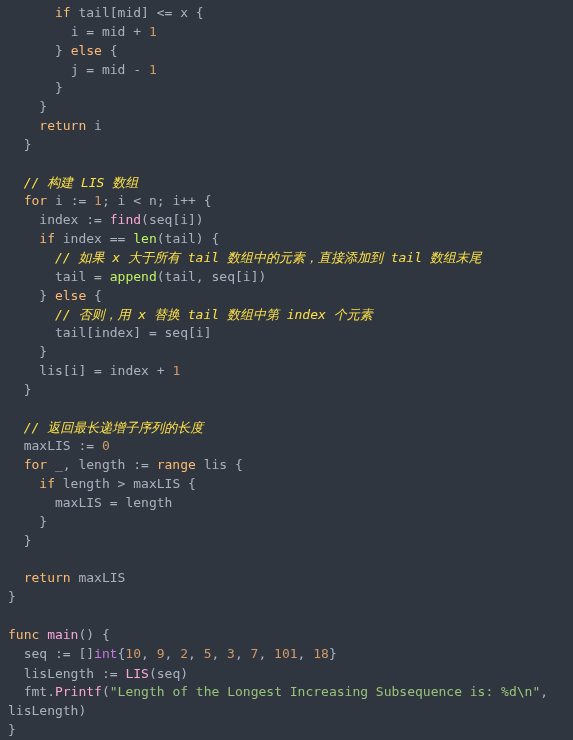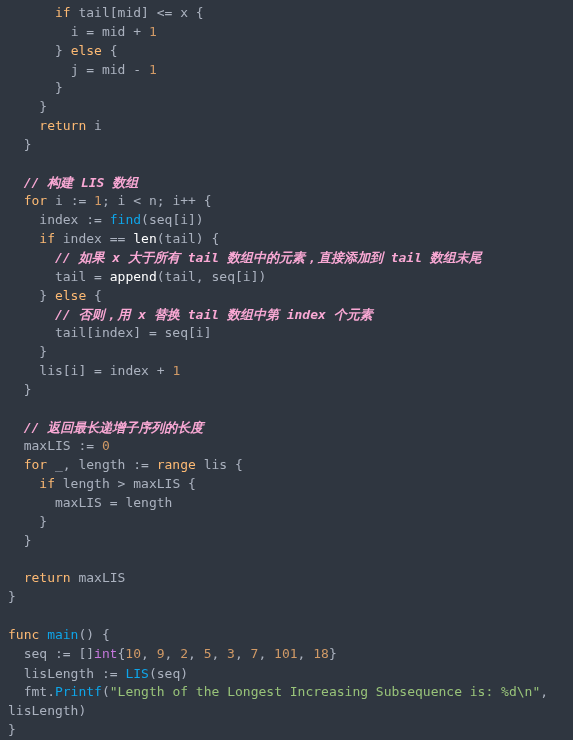--- a/index.html
+++ b/index.html
@@ -14,25 +14,25 @@
       line-height: 1.45;
       color: #abb2bf;
       padding: 4px 8px;
       width: 573px;
     }
     pre {
       white-space: pre;
       font-family: inherit;
     }
     .keyword { color: #fdba74; }
-    .builtin { color: #ffffff; }
-    .func-name { color: #0ea5e9; }
+    .builtin { color: #bef264; }
+    .func-name { color: #f9a8d4; }
     .number { color: #d19a66; }
     .string { color: #98c379; }
-    .comment { color: #f9a8d4; font-style: italic; font-weight: bold; }
+    .comment { color: #fde047; font-style: italic; }
     .operator { color: #abb2bf; }
     .plain { color: #abb2bf; }
     .type { color: #c678dd; font-family: Liberation Mono, monospace; }
   </style>
 </head>
 <body>
 
 <pre><code id="code-container"><div><span>      </span><span class="keyword">if</span><span class="plain"> tail[mid] </span><span class="operator">&lt;=</span><span class="plain"> x {</span></div><div><span>        </span><span class="plain">i </span><span class="operator">=</span><span class="plain"> mid </span><span class="operator">+</span><span class="plain"> </span><span class="number">1</span></div><div><span>      </span><span class="plain">} </span><span class="keyword">else</span><span class="plain"> {</span></div><div><span>        </span><span class="plain">j </span><span class="operator">=</span><span class="plain"> mid </span><span class="operator">-</span><span class="plain"> </span><span class="number">1</span></div><div><span>      </span><span class="plain">}</span></div><div><span>    </span><span class="plain">}</span></div><div><span>    </span><span class="keyword">return</span><span class="plain"> i</span></div><div><span>  </span><span class="plain">}</span></div><div>&nbsp;</div><div><span>  </span><span class="comment">// 构建 LIS 数组</span></div><div><span>  </span><span class="keyword">for</span><span class="plain"> i </span><span class="operator">:=</span><span class="plain"> </span><span class="number">1</span><span class="plain">; i </span><span class="operator">&lt;</span><span class="plain"> n; i</span><span class="operator">++</span><span class="plain"> {</span></div><div><span>    </span><span class="plain">index </span><span class="operator">:=</span><span class="plain"> </span><span class="func-name">find</span><span class="plain">(seq[i])</span></div><div><span>    </span><span class="keyword">if</span><span class="plain"> index </span><span class="operator">==</span><span class="plain"> </span><span class="builtin">len</span><span class="plain">(tail) {</span></div><div><span>      </span><span class="comment">// 如果 x 大于所有 tail 数组中的元素，直接添加到 tail 数组末尾</span></div><div><span>      </span><span class="plain">tail </span><span class="operator">=</span><span class="plain"> </span><span class="builtin">append</span><span class="plain">(tail, seq[i])</span></div><div><span>    </span><span class="plain">} </span><span class="keyword">else</span><span class="plain"> {</span></div><div><span>      </span><span class="comment">// 否则，用 x 替换 tail 数组中第 index 个元素</span></div><div><span>      </span><span class="plain">tail[index] </span><span class="operator">=</span><span class="plain"> seq[i]</span></div><div><span>    </span><span class="plain">}</span></div><div><span>    </span><span class="plain">lis[i] </span><span class="operator">=</span><span class="plain"> index </span><span class="operator">+</span><span class="plain"> </span><span class="number">1</span></div><div><span>  </span><span class="plain">}</span></div><div>&nbsp;</div><div><span>  </span><span class="comment">// 返回最长递增子序列的长度</span></div><div><span>  </span><span class="plain">maxLIS </span><span class="operator">:=</span><span class="plain"> </span><span class="number">0</span></div><div><span>  </span><span class="keyword">for</span><span class="plain"> _, length </span><span class="operator">:=</span><span class="plain"> </span><span class="keyword">range</span><span class="plain"> lis {</span></div><div><span>    </span><span class="keyword">if</span><span class="plain"> length </span><span class="operator">&gt;</span><span class="plain"> maxLIS {</span></div><div><span>      </span><span class="plain">maxLIS </span><span class="operator">=</span><span class="plain"> length</span></div><div><span>    </span><span class="plain">}</span></div><div><span>  </span><span class="plain">}</span></div><div>&nbsp;</div><div><span>  </span><span class="keyword">return</span><span class="plain"> maxLIS</span></div><div><span></span><span class="plain">}</span></div><div>&nbsp;</div><div><span></span><span class="keyword">func</span><span class="plain"> </span><span class="func-name">main</span><span class="plain">() {</span></div><div><span>  </span><span class="plain">seq </span><span class="operator">:=</span><span class="plain"> []</span><span class="type">int</span><span class="plain">{</span><span class="number">10</span><span class="plain">, </span><span class="number">9</span><span class="plain">, </span><span class="number">2</span><span class="plain">, </span><span class="number">5</span><span class="plain">, </span><span class="number">3</span><span class="plain">, </span><span class="number">7</span><span class="plain">, </span><span class="number">101</span><span class="plain">, </span><span class="number">18</span><span class="plain">}</span></div><div><span>  </span><span class="plain">lisLength </span><span class="operator">:=</span><span class="plain"> </span><span class="func-name">LIS</span><span class="plain">(seq)</span></div><div><span>  </span><span class="plain">fmt.</span><span class="func-name">Printf</span><span class="plain">(</span><span class="string">"Length of the Longest Increasing Subsequence is: %d\n"</span><span class="plain">, </span></div><div><span></span><span class="plain">lisLength)</span></div><div><span></span><span class="plain">}</span></div></code></pre>
 
 </body></html>

